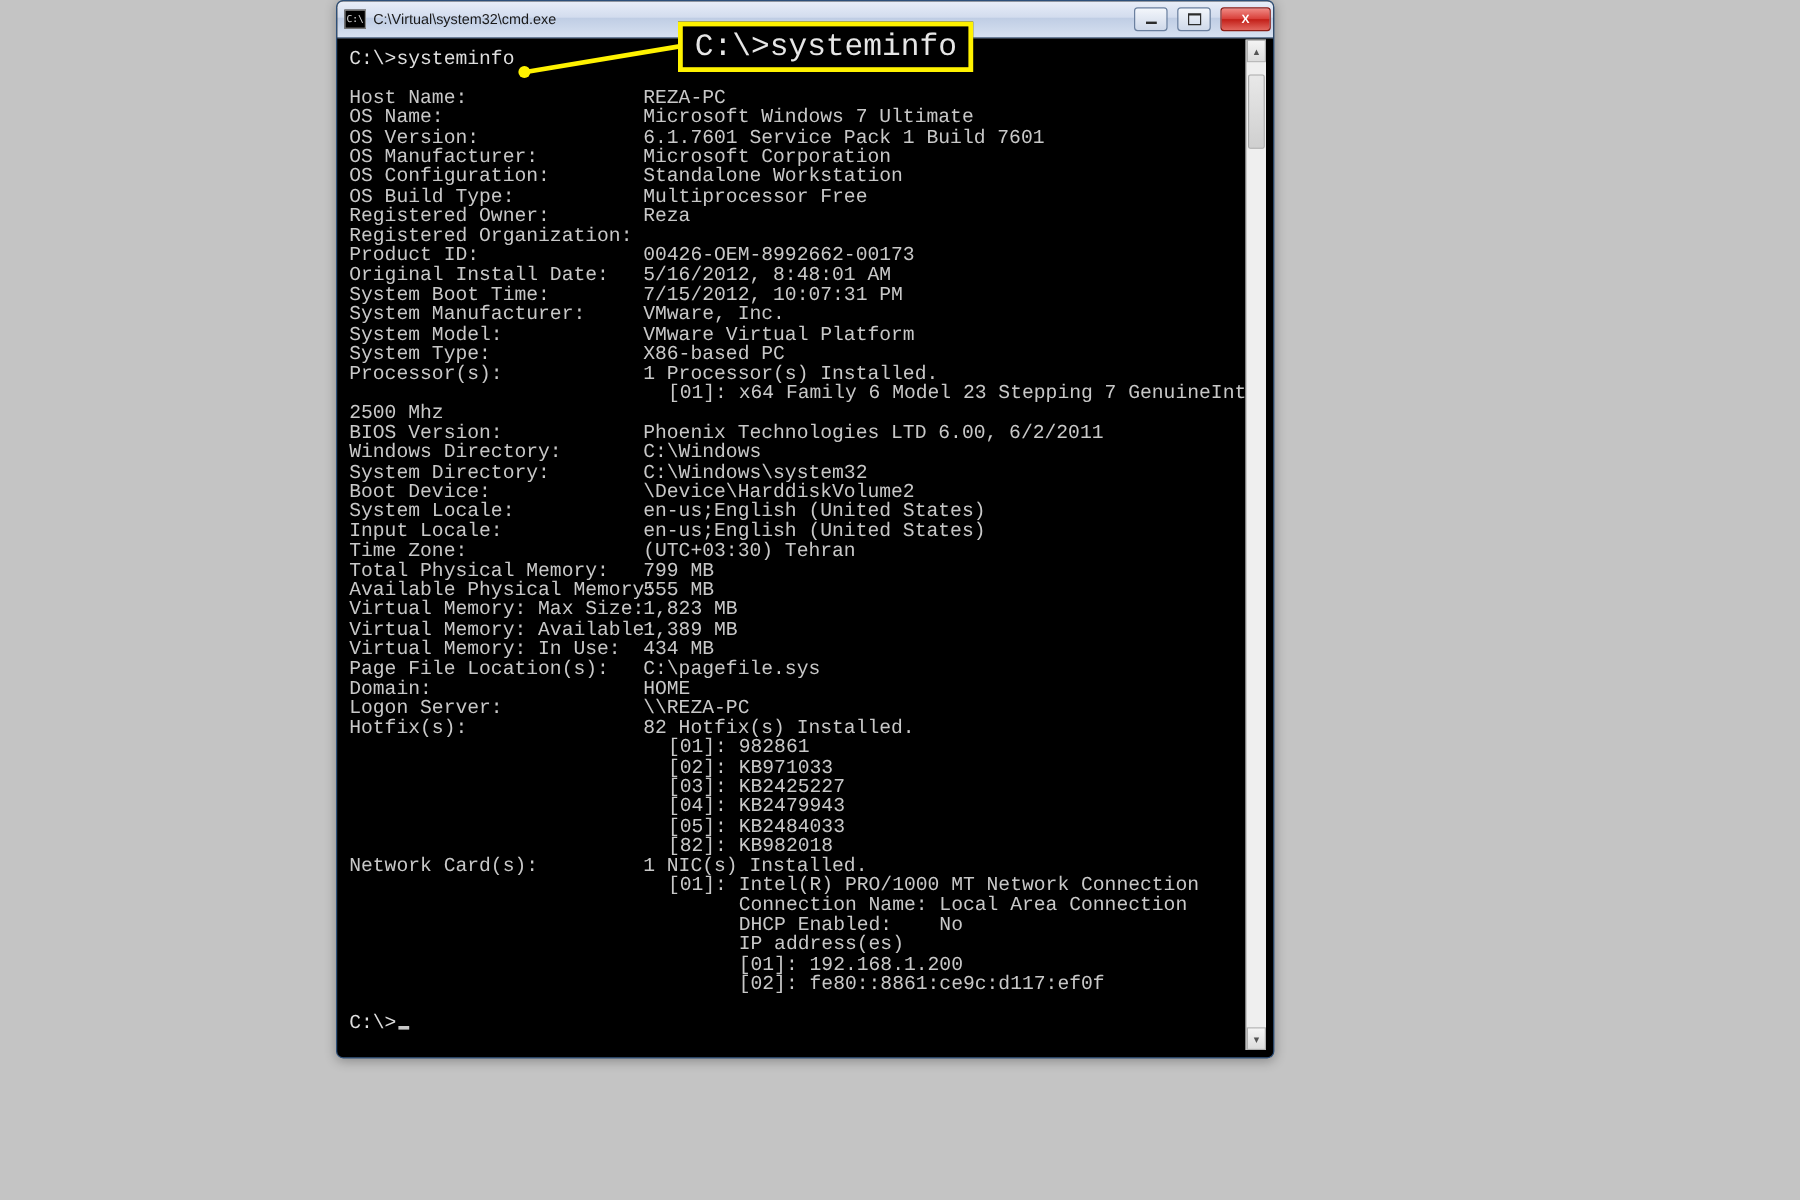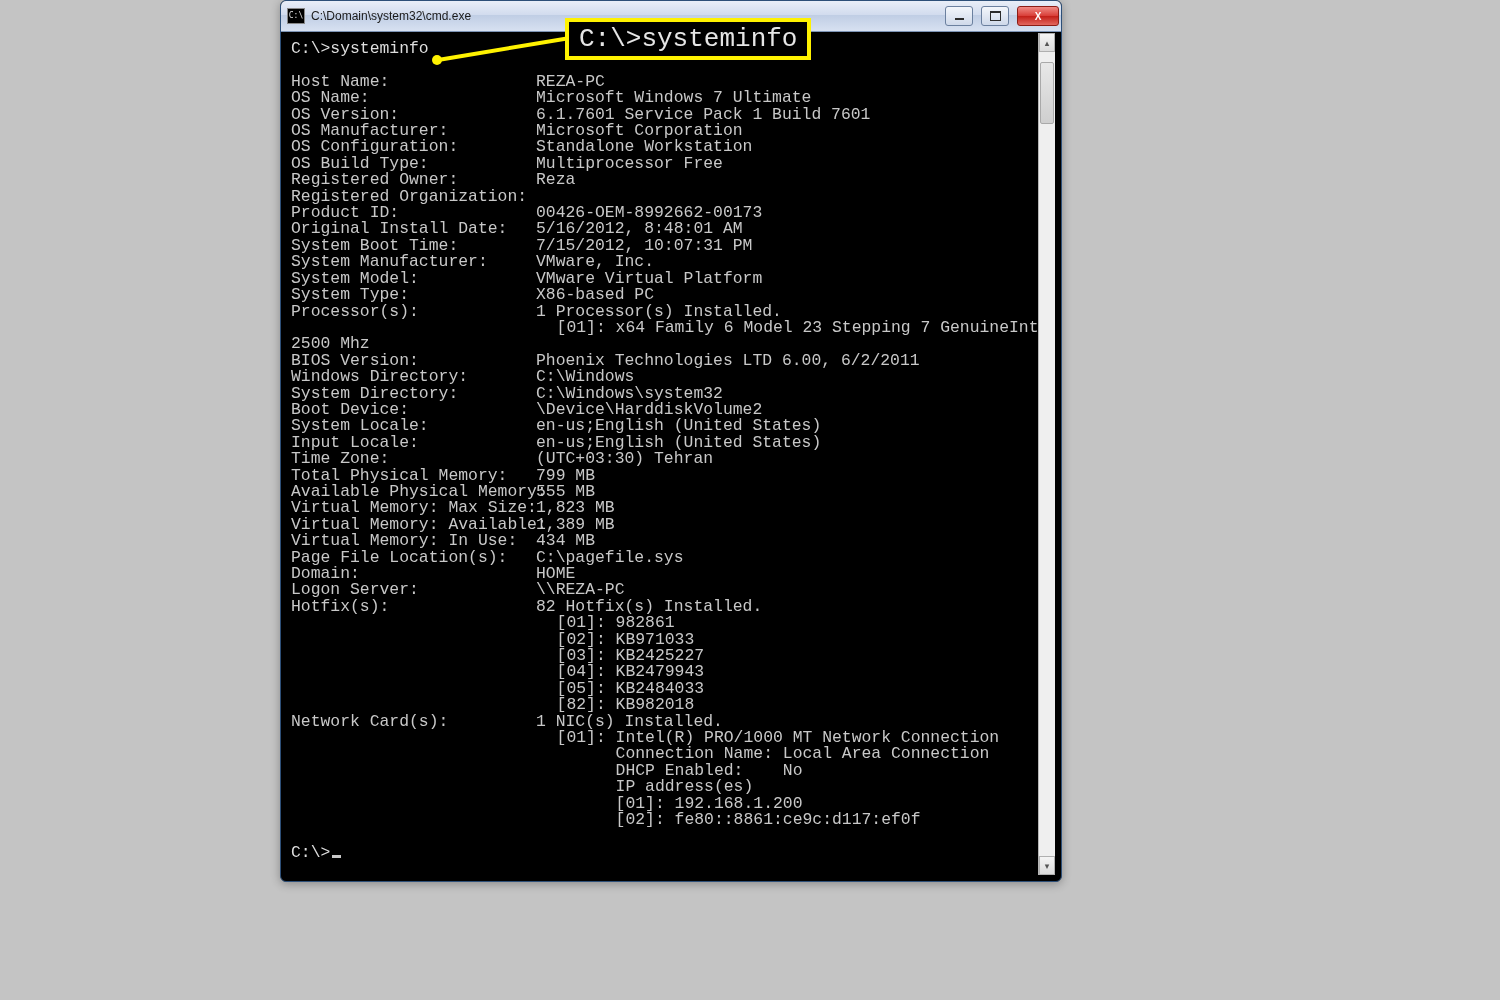--- a/index.html
+++ b/index.html
@@ -74,21 +74,21 @@
 </style>
 </head>
 <body>
 
 <div class="stage">
 
   <div class="window">
 
     <div class="titlebar">
       <span class="cmd-icon">C:\</span>
-      <span class="title-text">C:\Domain\system32\cmd.exe</span>
+      <span class="title-text">C:\Virtual\system32\cmd.exe</span>
       <span class="spacer"></span>
       <div class="win-btn min">
           <span class="min-glyph"></span>
         </div>
       <div class="win-btn max">
           <span class="max-glyph"></span>
         </div>
       <div class="win-btn close">
           <span>X</span>
         </div>

